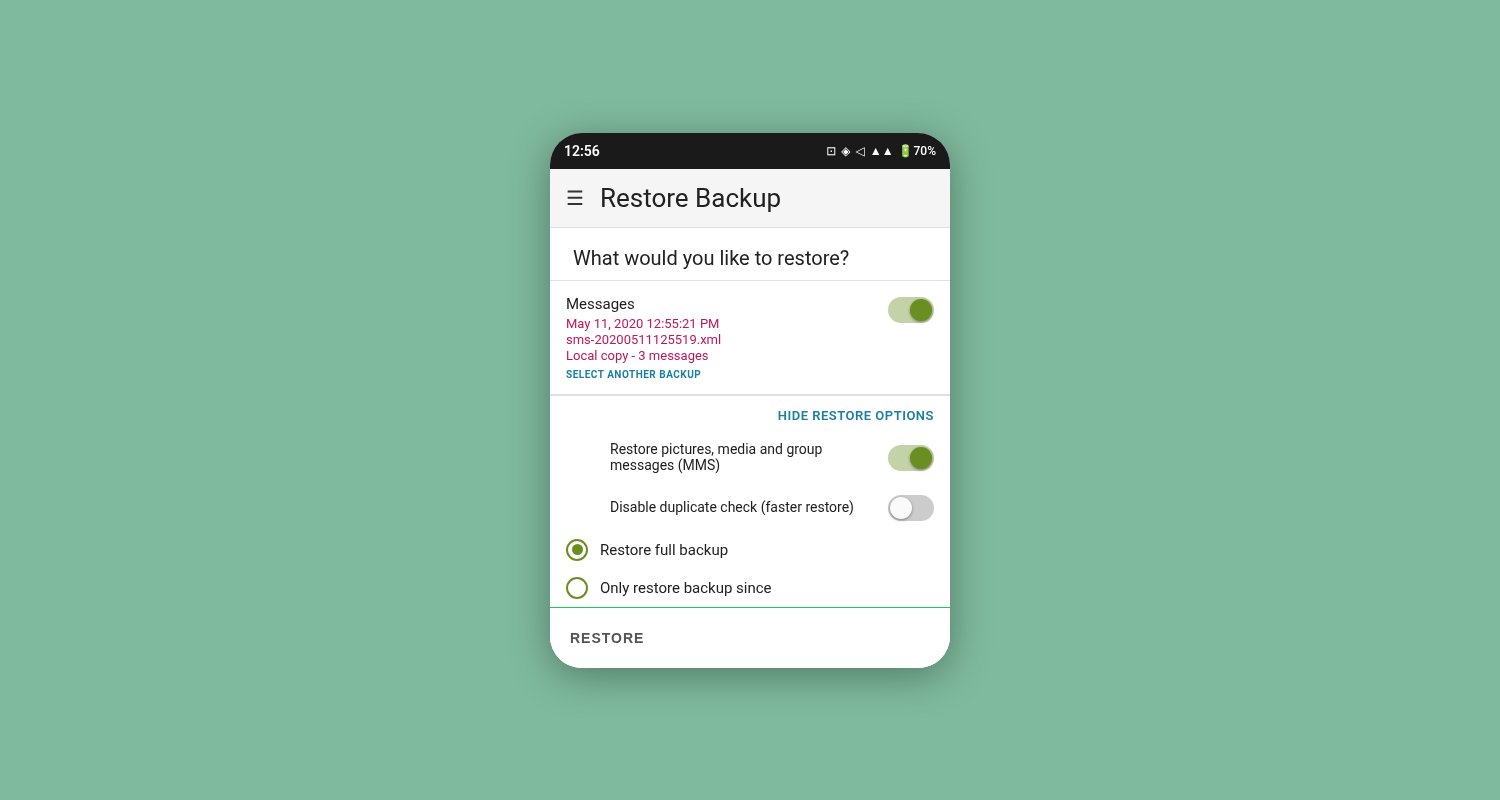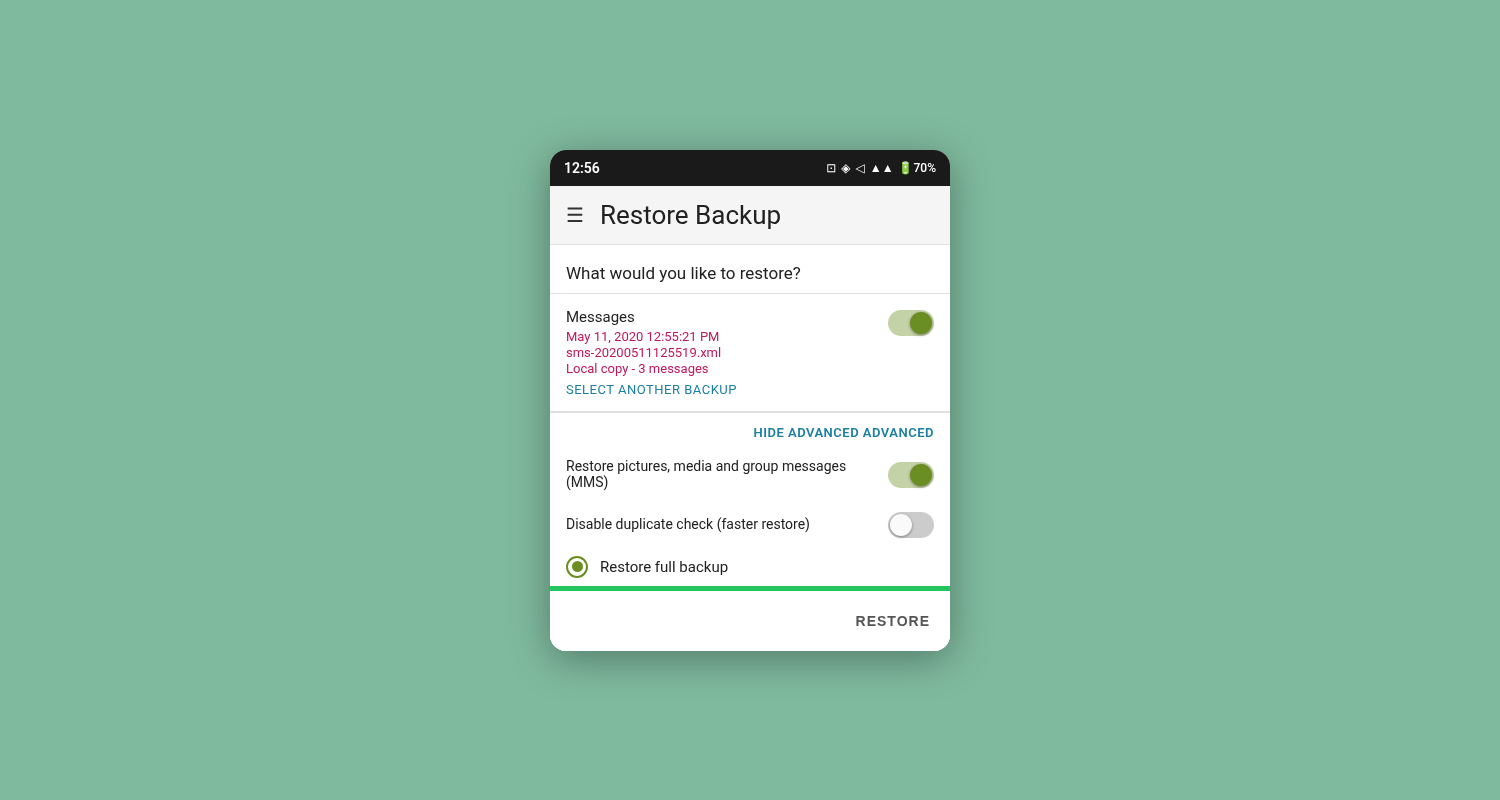--- a/index.html
+++ b/index.html
@@ -9,21 +9,21 @@
       background-color: #7fba9e;
       display: flex;
       align-items: center;
       justify-content: center;
       font-family: 'Roboto', Arial, sans-serif;
     }
 
     .phone-frame {
       width: 400px;
       background: #f5f5f5;
-      border-radius: 16px;
+      border-radius: 32px;
       overflow: hidden;
       box-shadow: 0 8px 40px rgba(0,0,0,0.35);
     }
 
     
     .status-bar {
       background: #1a1a1a;
       color: white;
       display: flex;
       align-items: center;
@@ -64,22 +64,22 @@
       color: #212121;
     }
 
     
     .content {
       background: white;
     }
 
     
     .section-header {
-      padding: 18px 16px 10px;
-      font-size: 17px;
+      padding: 18px 23px 10px;
+      font-size: 20px;
       font-weight: 400;
       color: #212121;
       background: white;
     }
 
     .section-divider {
       height: 1px;
       background: #e0e0e0;
     }
 
@@ -100,23 +100,23 @@
       font-weight: 400;
       color: #212121;
       margin-bottom: 3px;
     }
     .toggle-sublabel {
       font-size: 13px;
       color: #be185d;
       margin-bottom: 1px;
     }
     .select-another {
-      font-size: 13px;
+      font-size: 10px;
       color: #1a7fa0;
-      font-weight: 400;
+      font-weight: 700;
       letter-spacing: 0.5px;
       margin-top: 6px;
       cursor: pointer;
     }
 
     
     .toggle-switch {
       position: relative;
       width: 46px;
       height: 26px;
@@ -174,20 +174,21 @@
       font-weight: 600;
       letter-spacing: 0.5px;
       cursor: pointer;
     }
 
     .advanced-row {
       display: flex;
       align-items: center;
       justify-content: space-between;
       padding: 10px 16px;
+      margin-left: 44px;
     }
     .advanced-label {
       font-size: 14px;
       color: #212121;
       flex: 1;
       padding-right: 10px;
     }
 
     
     .radio-row {
@@ -215,24 +216,24 @@
       background: #6b8e23;
     }
     .radio-label {
       font-size: 15px;
       color: #212121;
     }
 
     
     .bottom-bar {
       background: white;
-      border-top: 5px solid #22c55e;
+      border-top: 1px solid #22c55e;
       padding: 16px 16px;
       display: flex;
-      justify-content: flex-end;
+      justify-content: flex-start;
     }
     .restore-button {
       font-size: 14px;
       font-weight: 600;
       color: #555;
       letter-spacing: 1px;
       background: none;
       border: none;
       cursor: pointer;
       padding: 6px 4px;
@@ -275,21 +276,21 @@
       <div class="toggle-switch">
         <div class="toggle-track on"></div>
         <div class="toggle-thumb on"></div>
       </div>
     </div>
 
     <div class="section-divider"></div>
 
 
     <div class="advanced-section">
-      <div class="hide-advanced">HIDE ADVANCED ADVANCED</div>
+      <div class="hide-advanced">HIDE RESTORE OPTIONS</div>
 
       <div class="advanced-row">
         <span class="advanced-label">Restore pictures, media and group messages (MMS)</span>
         <div class="toggle-switch">
           <div class="toggle-track on"></div>
           <div class="toggle-thumb on"></div>
         </div>
       </div>
 
       <div class="advanced-row">
@@ -298,20 +299,24 @@
           <div class="toggle-track off"></div>
           <div class="toggle-thumb off"></div>
         </div>
       </div>
 
       <div class="radio-row">
         <div class="radio-circle selected"></div>
         <span class="radio-label">Restore full backup</span>
       </div>
 
+      <div class="radio-row">
+        <div class="radio-circle"></div>
+        <span class="radio-label">Only restore backup since</span>
+      </div>
     </div>
 
     <div class="bottom-bar">
       <button class="restore-button">RESTORE</button>
     </div>
 
   </div>
 </div>
 
 </body></html>

